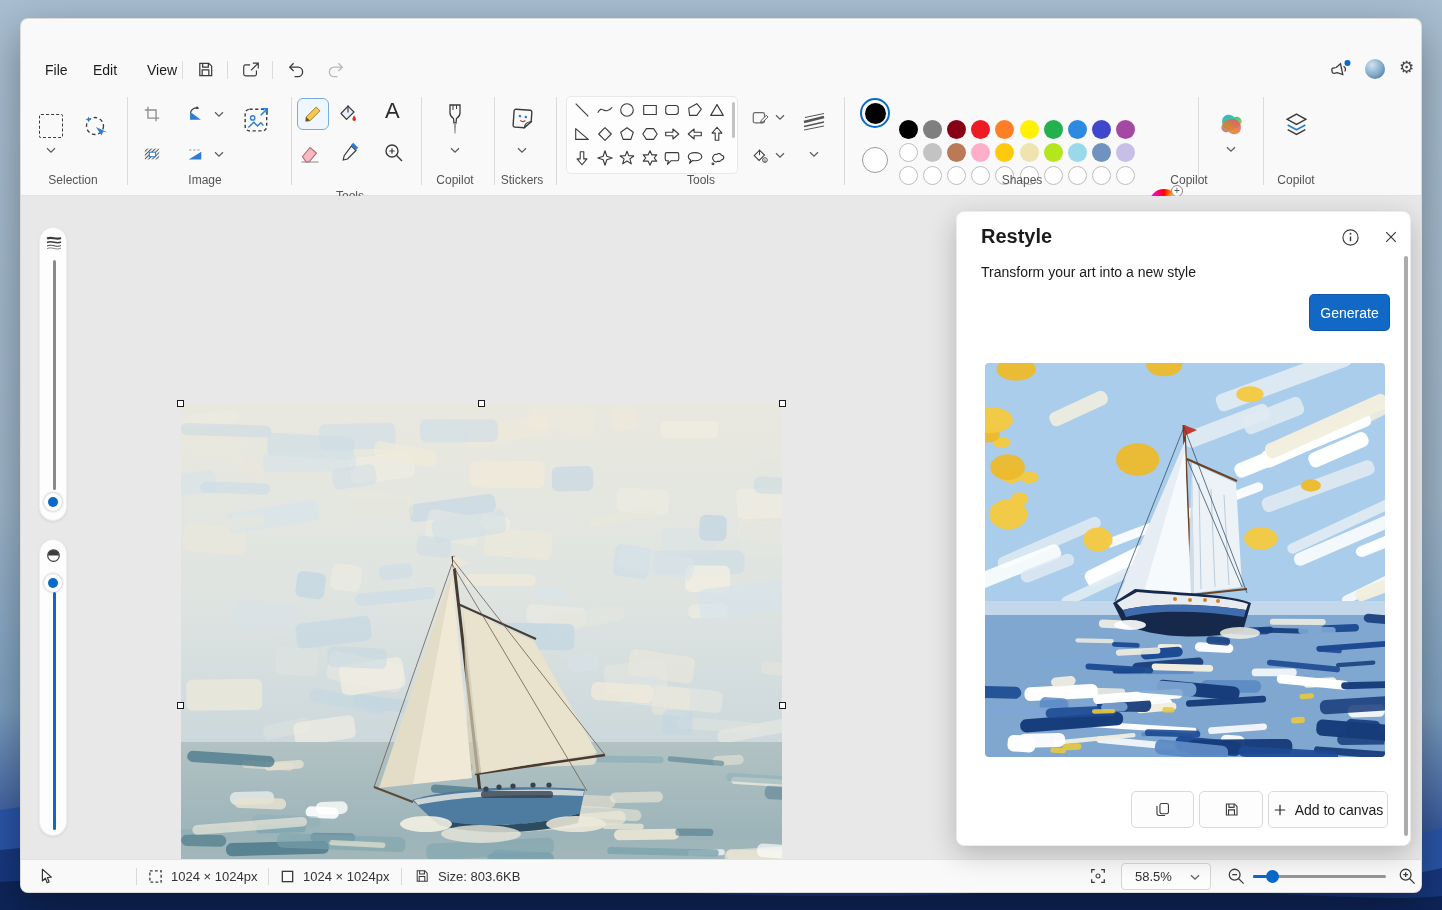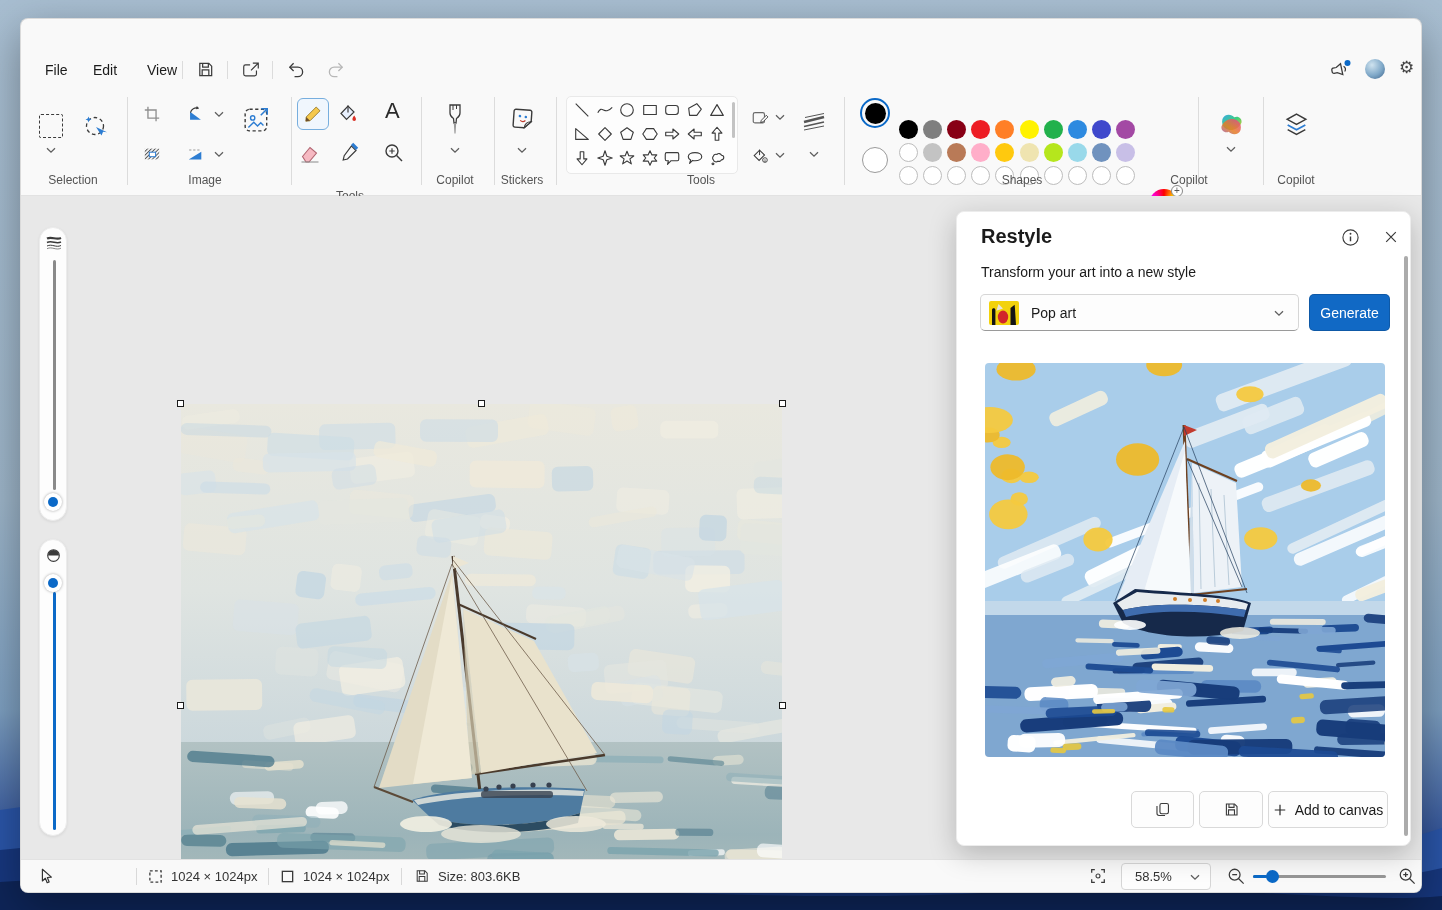--- a/index.html
+++ b/index.html
@@ -771,37 +771,20 @@
           <path d="M10 9v5" stroke="#3b3b3b" stroke-width="1.5"></path>
           <circle cx="10" cy="6" r="1" fill="#3b3b3b"></circle>
         </svg>
       </span>
     <span class="abs iconbox" style="left:426px;top:17px;width:16px;height:16px">
         <svg xmlns="http://www.w3.org/2000/svg" viewBox="0 0 20 20">
           <path d="M4 4l12 12M16 4L4 16" stroke="#3b3b3b" stroke-width="1.5" fill="none"></path>
         </svg>
       </span>
     <div class="panel-sub">Transform your art into a new style</div>
-    <div class="dropdown">
-      <span class="iconbox" style="margin-left:8px;width:30px;height:24px;border-radius:2px;overflow:hidden">
-          <svg xmlns="http://www.w3.org/2000/svg" viewBox="0 0 30 24">
-            <rect width="30" height="24" fill="#f2d20c"></rect>
-            <path d="M3 24V9c0-2.4 3.4-2.4 3.4 0v15z" fill="#141414"></path>
-            <path d="M21.5 24V7l4.2-3.2L27 24z" fill="#141414"></path>
-            <ellipse cx="14" cy="16" rx="5.2" ry="6.4" fill="#d2262a"></ellipse>
-            <path d="M9.5 3l4.5 4.5-6.6 2.2z" fill="#e8e4da"></path>
-          </svg>
-        </span>
-      <span style="margin-left:12px;font-size:14px">Pop art</span>
-      <span class="iconbox chev8" style="position:absolute;right:14px;top:15px">
-          <svg xmlns="http://www.w3.org/2000/svg" viewBox="0 0 10 7">
-            <path d="M1 1.2l4 4 4-4" fill="none" stroke="#5f5f5f" stroke-width="1.3"></path>
-          </svg>
-        </span>
-    </div>
     <div class="gen-btn" id="gen-btn" style="background: rgb(17, 105, 197);">
         <span>Generate</span>
       </div>
 
     <div class="preview">
       <svg id="boat-popart" width="400" height="394" viewBox="0 0 400 394">
         <rect x="0" y="0" width="400" height="242" fill="#a9cdea"></rect>
         <g id="pa-clouds">
             <rect x="8.704578037701815" y="173.63613257121114" width="111.20285063106701" height="12.28028122348724" rx="6" fill="#dfeaf2" opacity="0.855969648182378" transform="rotate(-23.564503537288168 64.30600335323533 179.77627318295475)"></rect>
             <rect x="62.48757813707347" y="38.18489325381112" width="62.25720251549836" height="14.74226256215119" rx="6" fill="#f3efde" opacity="0.8753015376046773" transform="rotate(-24.779131384929237 93.61617939482265 45.55602453488672)"></rect>

